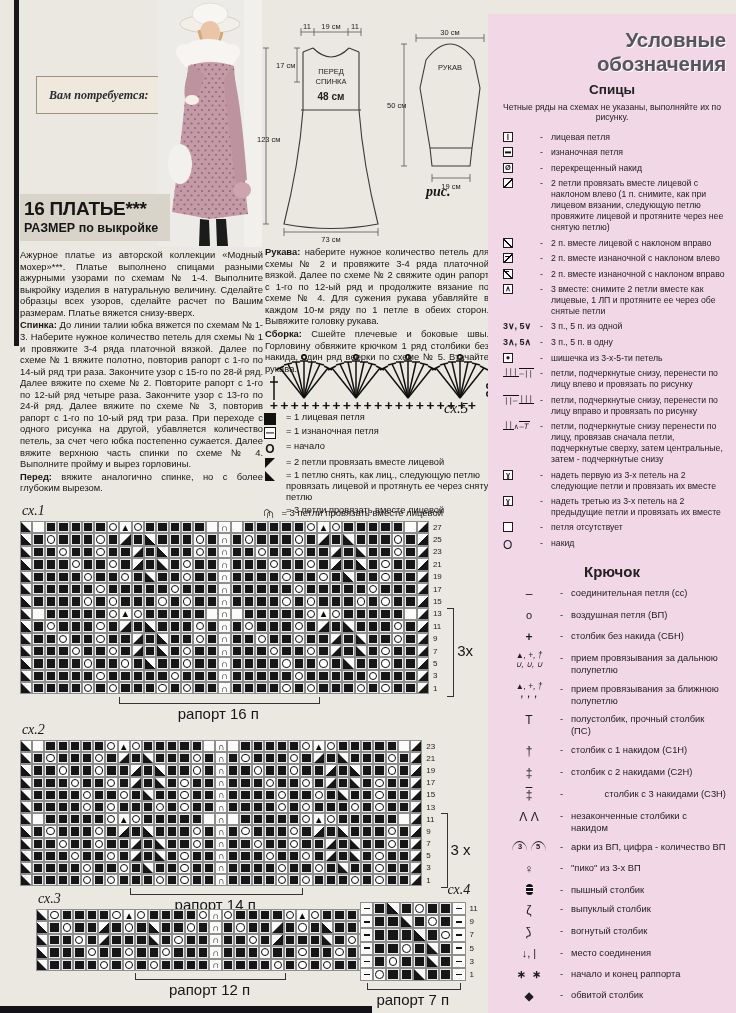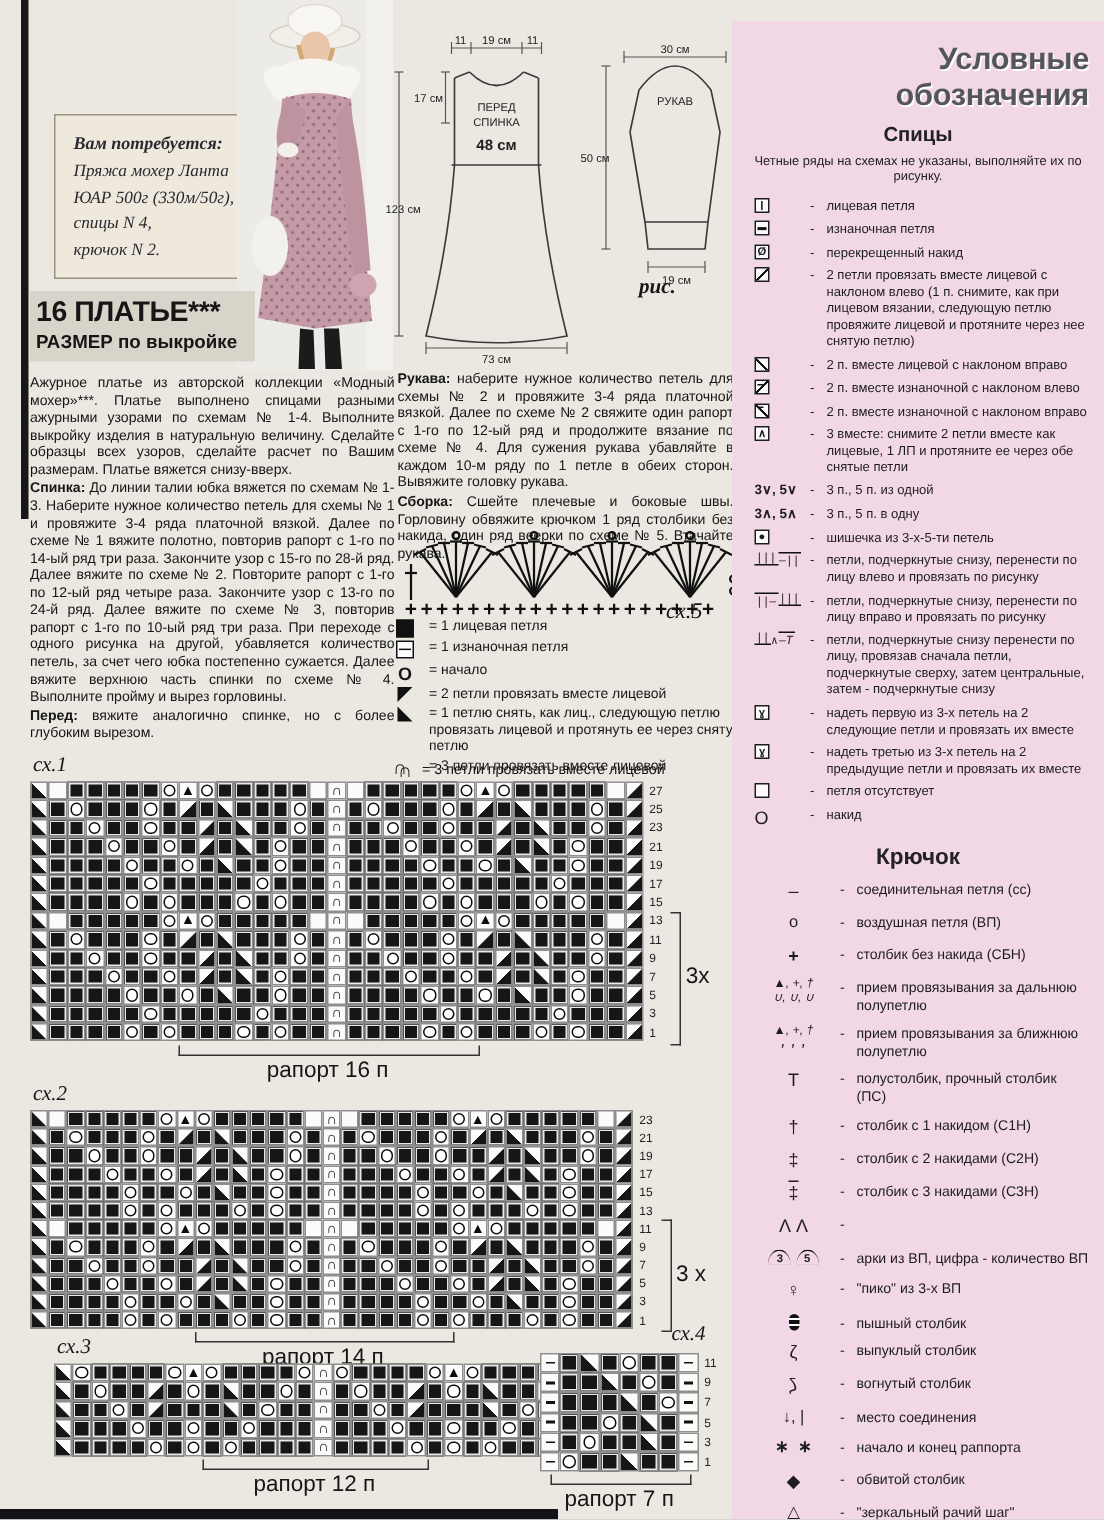--- a/index.html
+++ b/index.html
@@ -102,26 +102,20 @@
 </head>
 <body>
 
 <div class="page">
 
   <div class="abs edge-l"></div>
   <div class="abs edge-b"></div>
 
   <div class="abs materials">
     <b>Вам потребуется:</b>
-    <div id="materials-lines">
-        <div>Пряжа мохер Ланта</div>
-        <div>ЮАР 500г (330м/50г),</div>
-        <div>спицы N 4,</div>
-        <div>крючок N 2.</div>
-      </div>
   </div>
 
   <div class="abs photo">
     <svg width="104" height="247" viewBox="0 0 104 247">
       <defs>
         <pattern id="lace" width="7" height="9" patternUnits="userSpaceOnUse">
           <circle cx="2" cy="2" r="1.1" fill="#7e5a6b"></circle>
           <circle cx="5.5" cy="6.5" r="1.1" fill="#7e5a6b"></circle>
         </pattern>
       </defs>
@@ -2118,27 +2112,28 @@
               <span class="big">‡</span>
             </span>
             <span class="lg-dash">-</span>
             <span class="lg-txt" style="flex: 1 1 0%;">столбик с 2 накидами (С2Н)</span>
           </div>
           <div class="lg-row">
             <span class="lg-sym">
               <span class="big ol">‡</span>
             </span>
             <span class="lg-dash">-</span>
-            <span class="lg-txt" style="flex: 1 1 0%;">столбик с 3 накидами (С3Н)</span>
+            <span class="lg-txt" style="flex: 1 1 0%; text-align: right;">столбик с 3 накидами (С3Н)</span>
           </div>
           <div class="lg-row">
             <span class="lg-sym">
               <span class="big">Λ&nbsp;Λ</span>
             </span>
             <span class="lg-dash">-</span>
+            <span class="lg-txt" style="flex: 1 1 0%;">незаконченные столбики с накидом</span>
           </div>
           <div class="lg-row">
             <span class="lg-sym"><span class="arc">3</span>&nbsp;<span class="arc">5</span></span>
             <span class="lg-dash">-</span>
             <span class="lg-txt" style="flex: 1 1 0%;">арки из ВП, цифра - количество ВП</span>
           </div>
           <div class="lg-row">
             <span class="lg-sym">
               <span class="big">♀</span>
             </span>

